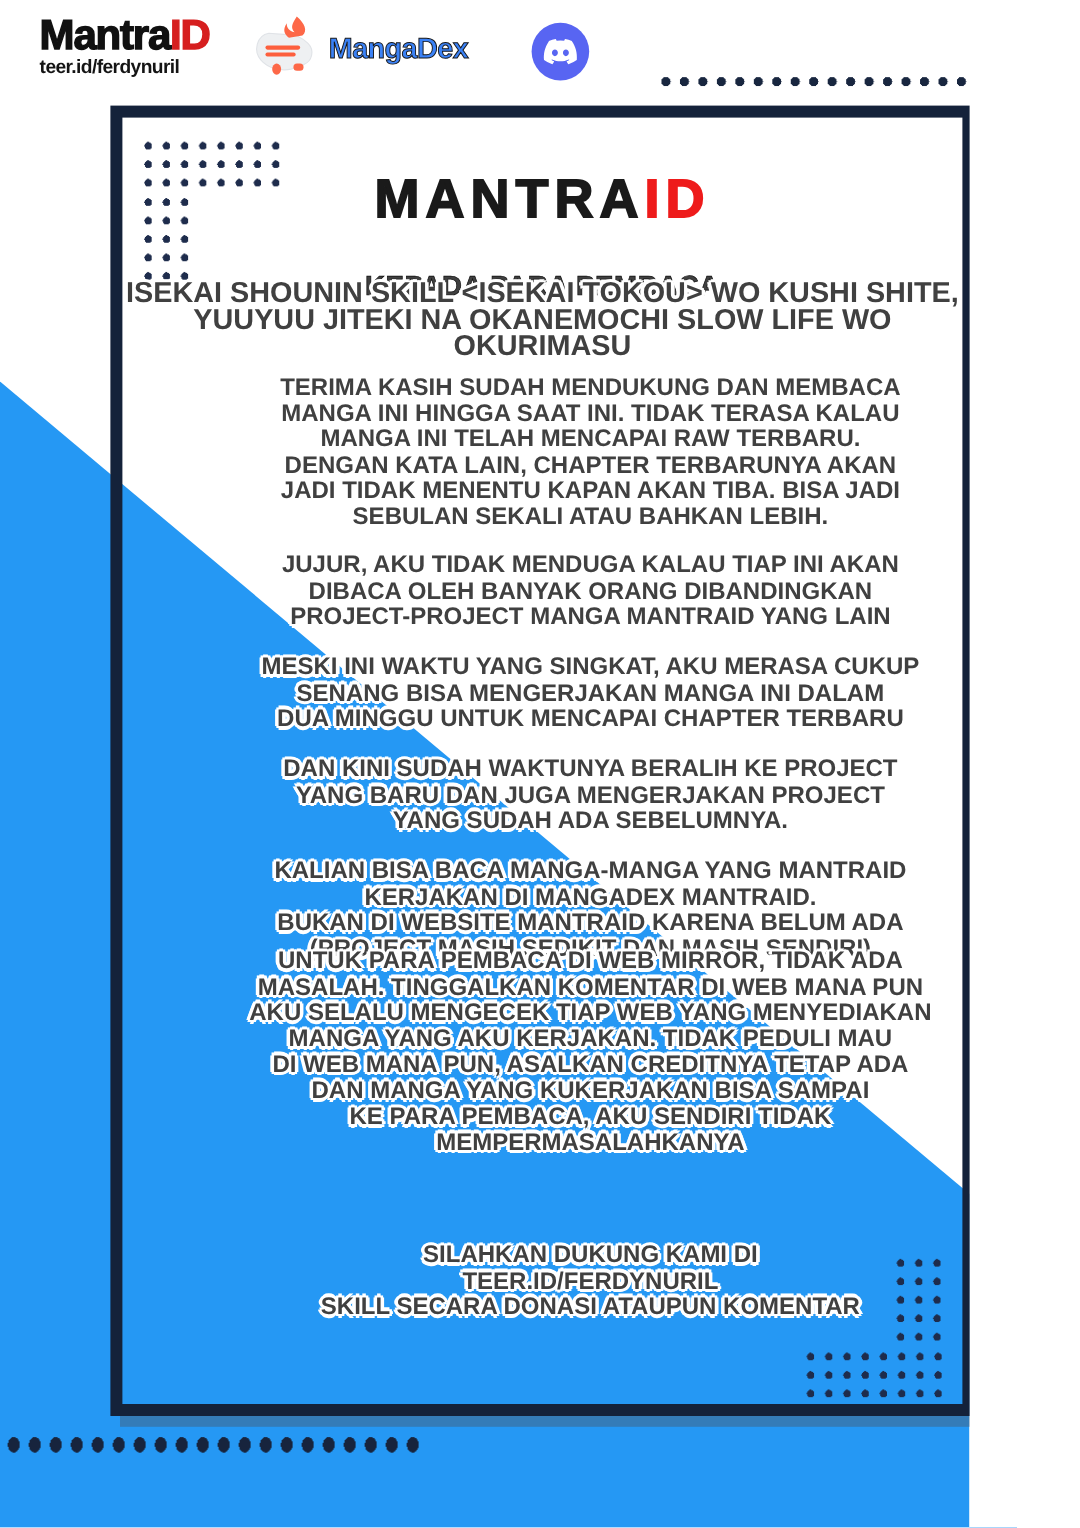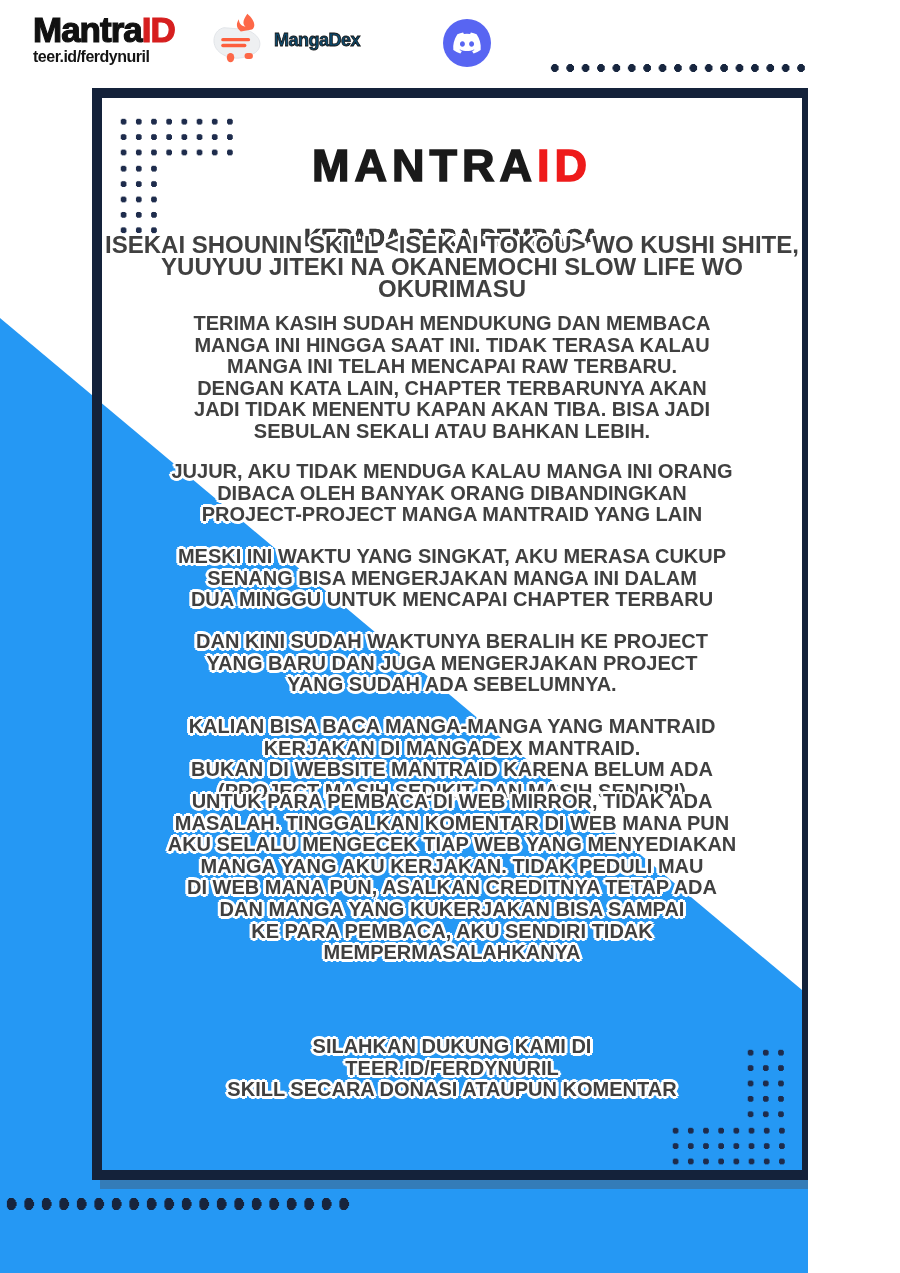--- a/index.html
+++ b/index.html
@@ -12,21 +12,21 @@
     clip-path: polygon(0 318px, 100% 995px, 100% 100%, 0 100%); }
 
   
   .header { position:absolute; left:0; top:0; width:900px; height:88px; z-index:5; }
   .brand { position:absolute; left:33px; top:12px; line-height:1; }
   .brand-name { font-size:35px; font-weight:bold; letter-spacing:-1px; -webkit-text-stroke:1.2px currentColor; }
   .brand-black { color:#111111; }
   .brand-red { color:#d61f1f; }
   .brand-sub { font-size:16px; font-weight:bold; color:#141414; margin-top:2px; letter-spacing:-0.5px; }
   .mangadex { position:absolute; left:210px; top:10px; display:flex; align-items:center; }
-  .mangadex-label { font-size:18px; font-weight:bold; color:#0c4a6e; letter-spacing:-0.5px; margin-left:8px;
+  .mangadex-label { font-size:24px; font-weight:bold; color:#3b82f6; letter-spacing:-0.5px; margin-left:8px;
     -webkit-text-stroke:0.8px #141414; }
   .discord { position:absolute; left:443px; top:19px; display:flex; align-items:center; }
   .discord-circle { width:48px; height:48px; border-radius:50%; background:#5865f2;
     display:flex; align-items:center; justify-content:center; }
   .discord-label { font-size:31px; color:#1c1c2e; margin-left:12px; letter-spacing:0.5px; }
   .dots-top { position:absolute; left:548px; top:61px; width:352px; height:14px;
     background-image:radial-gradient(circle 4px at 7px 7px, #18263f 97%, transparent);
     background-size:15.4px 14px; background-repeat:repeat-x; }
 
   
@@ -46,21 +46,21 @@
     font-size:45px; font-weight:bold; letter-spacing:5px; -webkit-text-stroke:1.5px currentColor; }
   .title-black { color:#1a1a1a; }
   .title-red { color:#ee1b1b; }
 
   .txt { position:absolute; width:100%; text-align:center; white-space:pre-line;
     color:#404040; font-weight:bold;
     text-shadow:-2px -2px 0 #fff, 2px -2px 0 #fff, -2px 2px 0 #fff, 2px 2px 0 #fff,
                 -3px 0 0 #fff, 3px 0 0 #fff, 0 -3px 0 #fff, 0 3px 0 #fff; }
   .heading { top:127px; font-size:23px; letter-spacing:0.5px; -webkit-text-stroke:0.6px #101010; }
   .subheading { top:136px; font-size:24px; line-height:22px; }
-  .para { font-size:20px; line-height:21.6px; }
+  .para { font-size:20px; line-height:21.6px;margin-left:40px; }
   .p0 { top:215px; } .p1 { top:363px; } .p2 { top:448px; } .p3 { top:533px; }
   .p4 { top:618px; } .p5 { top:693px; } .p6 { top:938px; }
 
   .dots-bottom { position:absolute; left:3px; top:1196px; width:350px; height:17px; z-index:3;
     background-image:radial-gradient(ellipse 5px 6.5px at 8.5px 8px, #17243d 97%, transparent);
     background-size:17.5px 17px; background-repeat:repeat-x; }
 </style>
 </head>
 <body>
 
@@ -113,21 +113,21 @@
       <div class="txt heading">KEPADA PARA PEMBACA</div>
       <div class="txt subheading">ISEKAI SHOUNIN SKILL &lt;ISEKAI TOKOU&gt; WO KUSHI SHITE,
 YUUYUU JITEKI NA OKANEMOCHI SLOW LIFE WO OKURIMASU</div>
 
       <div class="txt para p0">TERIMA KASIH SUDAH MENDUKUNG DAN MEMBACA
 MANGA INI HINGGA SAAT INI. TIDAK TERASA KALAU
 MANGA INI TELAH MENCAPAI RAW TERBARU.
 DENGAN KATA LAIN, CHAPTER TERBARUNYA AKAN
 JADI TIDAK MENENTU KAPAN AKAN TIBA. BISA JADI
 SEBULAN SEKALI ATAU BAHKAN LEBIH.</div>
-      <div class="txt para p1">JUJUR, AKU TIDAK MENDUGA KALAU MANGA INI ORANG
+      <div class="txt para p1">JUJUR, AKU TIDAK MENDUGA KALAU TIAP INI AKAN
 DIBACA OLEH BANYAK ORANG DIBANDINGKAN
 PROJECT-PROJECT MANGA MANTRAID YANG LAIN</div>
       <div class="txt para p3">DAN KINI SUDAH WAKTUNYA BERALIH KE PROJECT
 YANG BARU DAN JUGA MENGERJAKAN PROJECT
 YANG SUDAH ADA SEBELUMNYA.</div>
       <div class="txt para p2">MESKI INI WAKTU YANG SINGKAT, AKU MERASA CUKUP
 SENANG BISA MENGERJAKAN MANGA INI DALAM
 DUA MINGGU UNTUK MENCAPAI CHAPTER TERBARU</div>
       <div class="txt para p4">KALIAN BISA BACA MANGA-MANGA YANG MANTRAID
 KERJAKAN DI MANGADEX MANTRAID.

